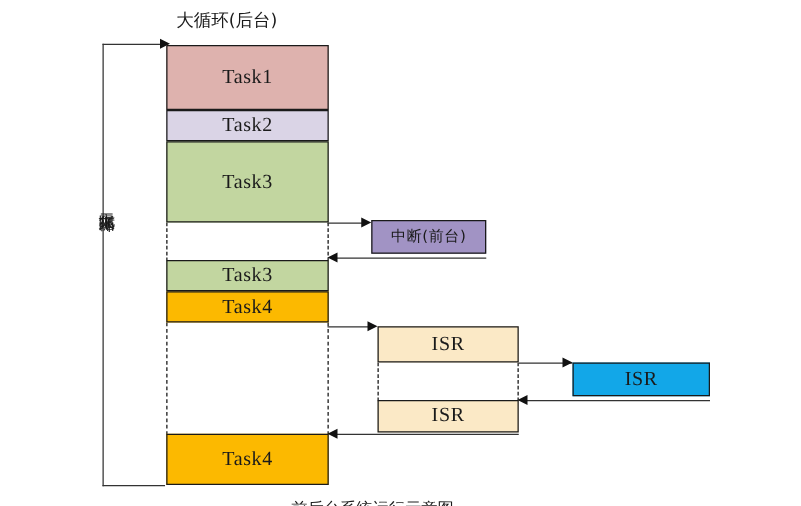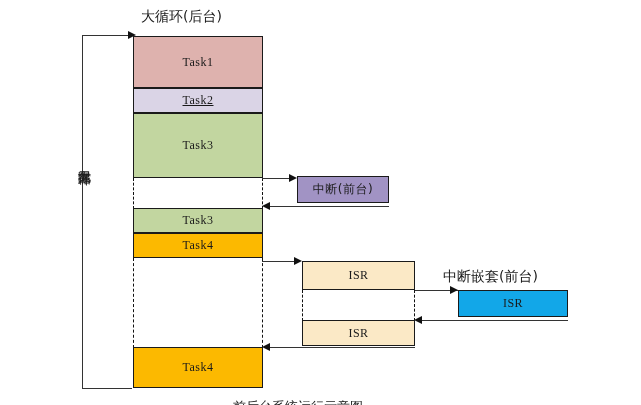--- a/index.html
+++ b/index.html
@@ -11,21 +11,21 @@
   }
   #canvas{position:relative;width:641px;height:405px;padding-left:23px;}
 
   .box{
     position:absolute;
     box-sizing:border-box;
     border:1px solid #1a1a1a;
     display:flex;
     align-items:center;
     justify-content:center;
-    font-size:12px;
+    font-size:16px;
     color:#1a1a1a;
     letter-spacing:.5px;
   }
   .cjk{font-family:"DejaVu Sans", sans-serif;font-size:12px;}
 
   .label{
     position:absolute;
     font-family:"DejaVu Sans", sans-serif;
     font-size:14px;
     color:#1a1a1a;
@@ -71,41 +71,40 @@
     overflow:hidden;
   }
 </style>
 </head>
 <body>
 
 <div id="canvas">
 
   <div class="label" style="left:141px;top:8px;">大循环(后台)</div>
 
-  <div class="label" style="left:443px;top:268px;">中断嵌套(前台)</div>
 
   <div class="vline" style="left:82px;top:35px;height:354px;"></div>
   <div class="hline" style="left:82px;top:35px;width:48px;"></div>
   <div class="hline" style="left:82px;top:388px;width:50px;"></div>
   <div class="arrow-r" style="left:128px;top:30.5px;"></div>
 
   <div class="vlabel" style="left:75px;top:160px;">无限循环</div>
 
   <div class="dashv" style="left:133px;top:178px;height:31px;"></div>
   <div class="dashv" style="left:133px;top:258px;height:90px;"></div>
 
   <div class="dashv" style="left:262px;top:178px;height:31px;"></div>
   <div class="dashv" style="left:262px;top:258px;height:90px;"></div>
 
   <div class="dashv" style="left:302px;top:290px;height:31px;"></div>
   <div class="dashv" style="left:414px;top:290px;height:31px;"></div>
 
   <div class="box" style="left:133px;top:36px;width:130px;height:52px;background:#deb2ae;">Task1</div>
 
-  <div class="box" style="left:133px;top:88px;width:130px;height:25px;background:#dad4e6;text-decoration:underline;">Task2</div>
+  <div class="box" style="left:133px;top:88px;width:130px;height:25px;background:#dad4e6;">Task2</div>
 
   <div class="box" style="left:133px;top:113px;width:130px;height:65px;background:#c2d6a0;">Task3</div>
 
   <div class="box" style="left:133px;top:208px;width:130px;height:25px;background:#c2d6a0;">Task3</div>
 
   <div class="box" style="left:133px;top:233px;width:130px;height:25px;background:#fcb900;">Task4</div>
 
   <div class="box" style="left:133px;top:347px;width:130px;height:41px;background:#fcb900;">Task4</div>
 
   <div class="box cjk" style="left:297px;top:176px;width:92px;height:27px;background:#a193c4;">中断(前台)</div>

